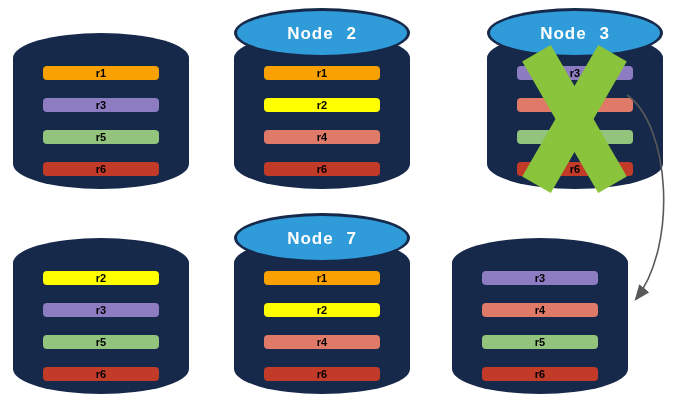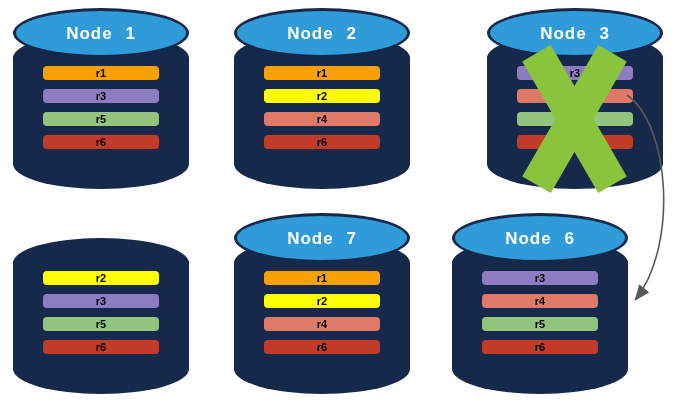--- a/index.html
+++ b/index.html
@@ -51,21 +51,21 @@
     letter-spacing: 1px;
     word-spacing: 7px;
     padding-top: 2px;
   }
   .bars {
     position: absolute;
     left: 30px; top: 58px;
     width: 116px;
     display: flex;
     flex-direction: column;
-    gap: 9px;
+    gap: 18px;
   }
   .bar {
     height: 14px;
     border-radius: 4px;
     display: flex;
     align-items: center;
     justify-content: center;
   }
   .bar span {
     color: var(--bar-text, #000);
@@ -97,25 +97,20 @@
     pointer-events: none;
   }
 </style>
 </head>
 <body>
 
 <div class="canvas">
   <div id="nodes">
       <div class="cylinder" style="left: 13px; top: 8px;">
     <div class="cyl-body"></div>
-    <div class="cyl-top">
-      <div class="cyl-top-inner">
-        <span class="node-title">Node 1</span>
-      </div>
-    </div>
     <div class="bars">
           <div class="bar" style="background: rgb(249, 161, 3);">
             <span>r1</span>
           </div>
           <div class="bar" style="background: rgb(142, 124, 195);">
             <span>r3</span>
           </div>
           <div class="bar" style="background: rgb(147, 196, 125);">
             <span>r5</span>
           </div>
@@ -210,25 +205,20 @@
             <span>r4</span>
           </div>
           <div class="bar" style="background: rgb(194, 58, 40);">
             <span>r6</span>
           </div>
         </div>
 
   </div>
       <div class="cylinder" style="left: 452px; top: 213px;">
     <div class="cyl-body"></div>
-    <div class="cyl-top">
-      <div class="cyl-top-inner">
-        <span class="node-title">Node 6</span>
-      </div>
-    </div>
     <div class="bars">
           <div class="bar" style="background: rgb(142, 124, 195);">
             <span>r3</span>
           </div>
           <div class="bar" style="background: rgb(223, 122, 104);">
             <span>r4</span>
           </div>
           <div class="bar" style="background: rgb(147, 196, 125);">
             <span>r5</span>
           </div>

